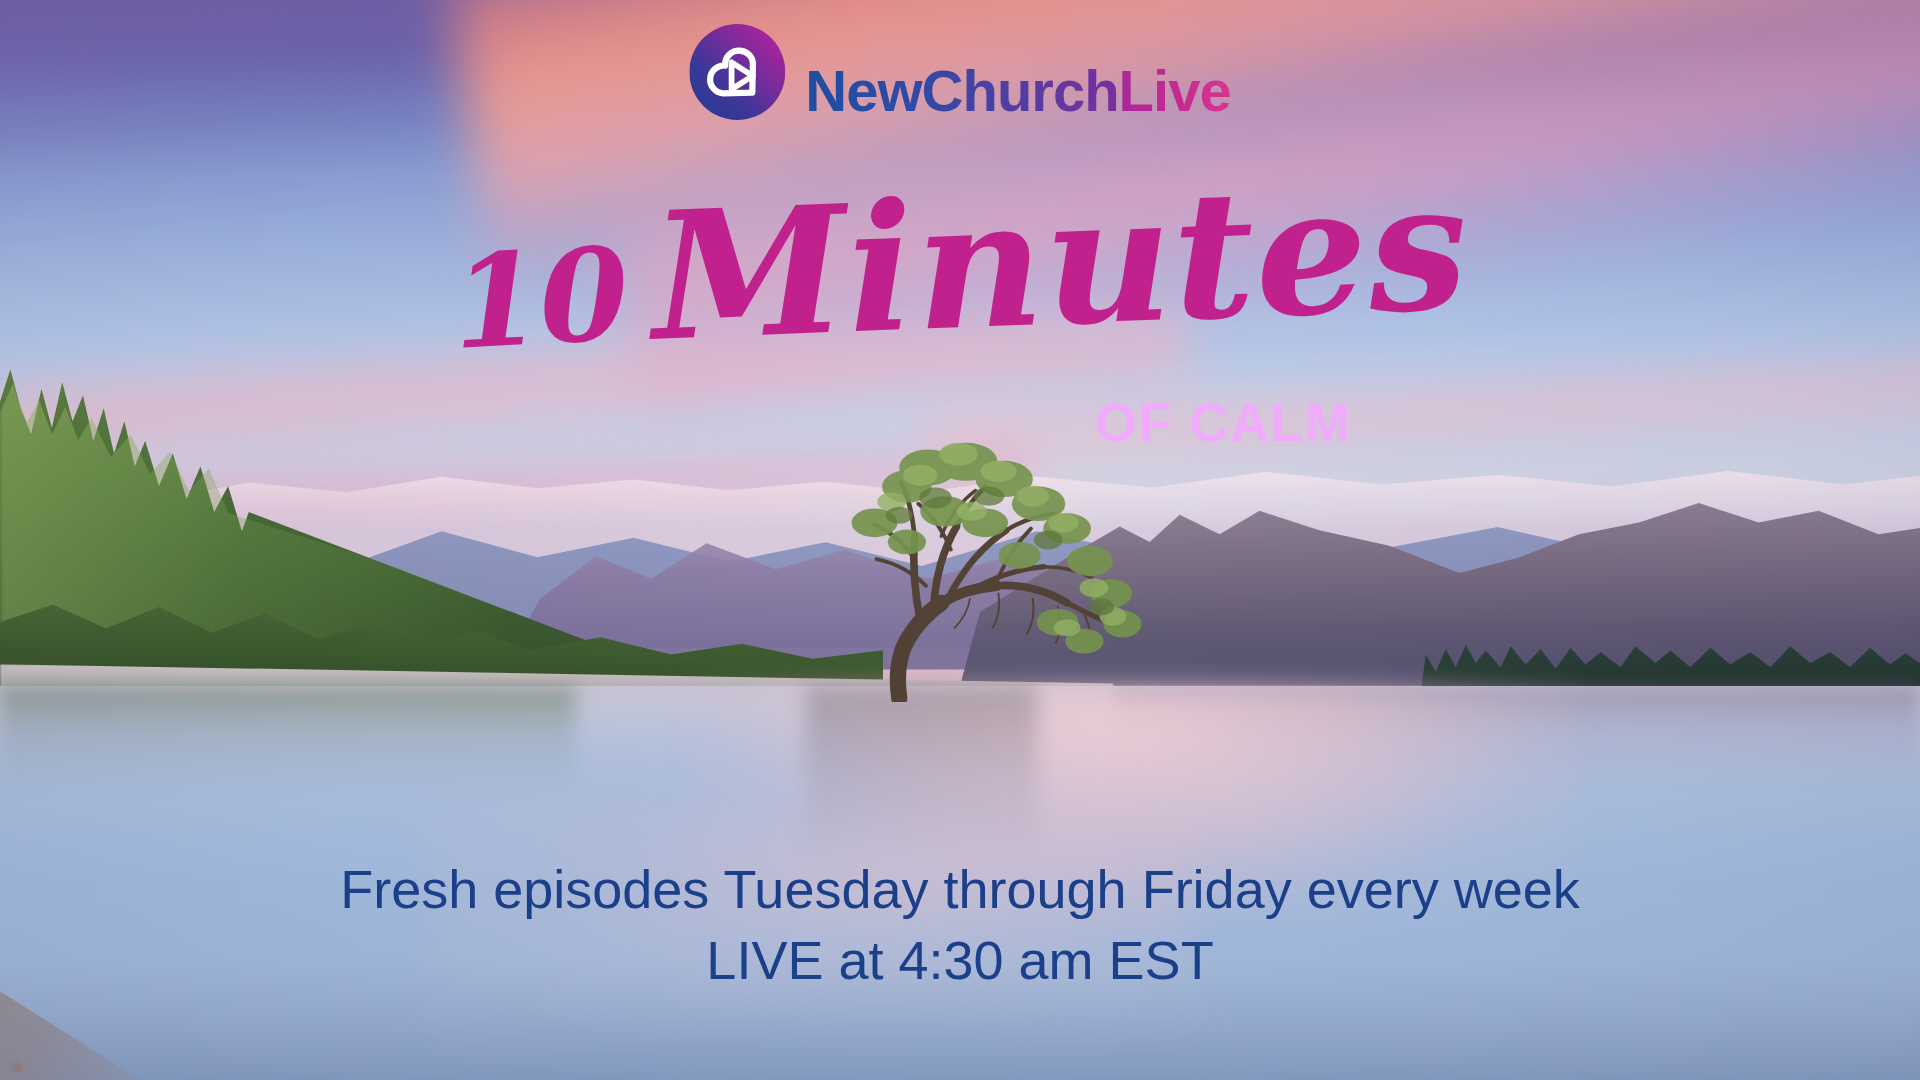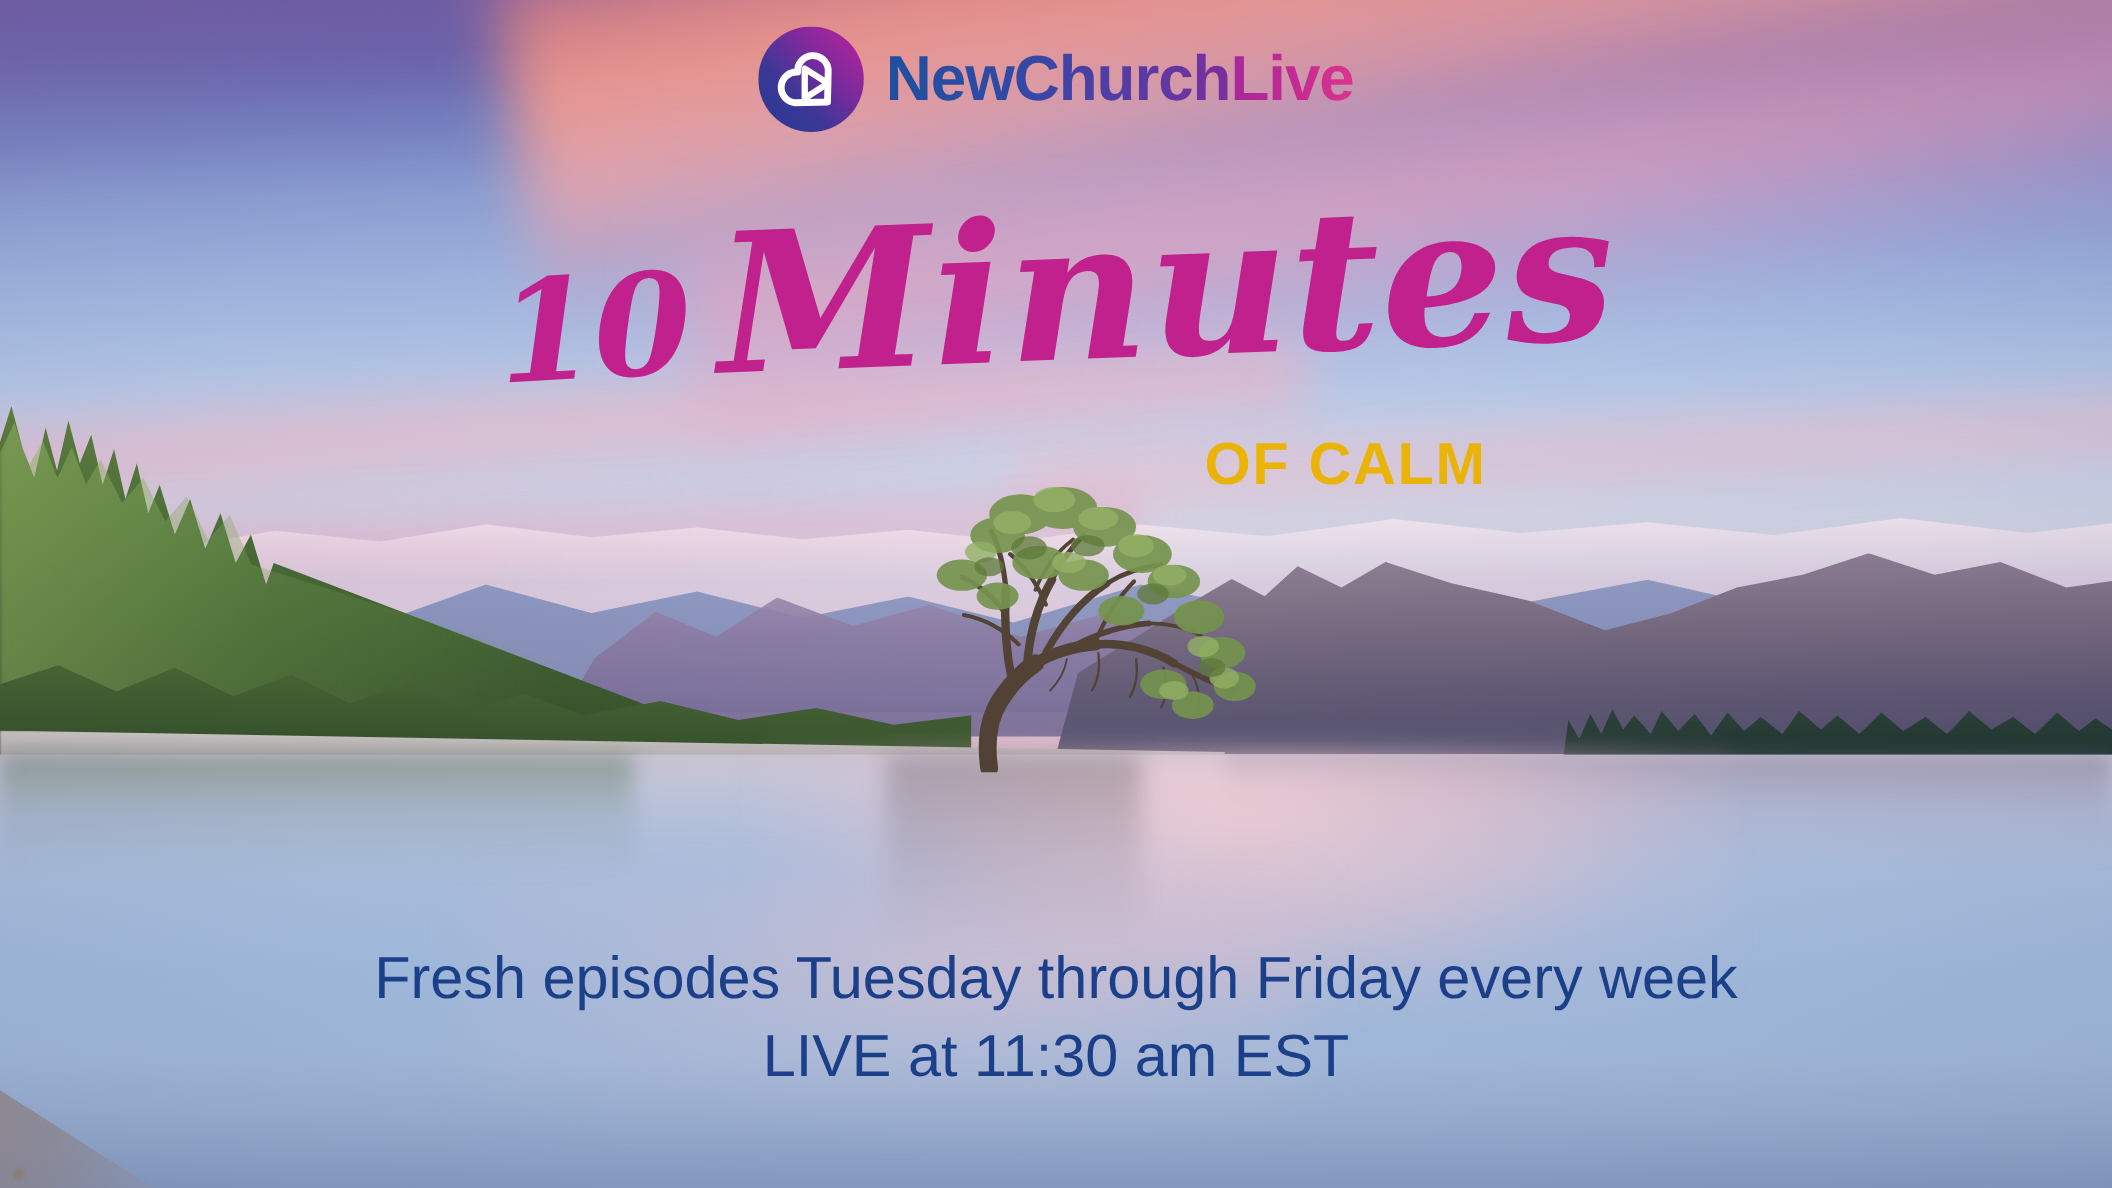--- a/index.html
+++ b/index.html
@@ -281,21 +281,21 @@
       rgba(70,70,110,.12) 100%);
     pointer-events:none;
   }
 
   
   .overlay{position:absolute;inset:0;}
 
   
   .logo-lockup{
     position:absolute;left:50%;top:24px;transform:translateX(-50%);
-    display:flex;align-items:center;gap:20px;
+    display:flex;align-items:flex-end;gap:20px;
   }
   .logo-mark{width:96px;height:96px;flex:0 0 auto;display:block;}
   .logo-word{
     font-size:58px;font-weight:bold;letter-spacing:-1px;
     line-height:1;white-space:nowrap;display:flex;align-items:baseline;
   }
   .word-new{
     background:linear-gradient(90deg,#1e4fa0 0%,#2f4aa6 35%,#5a3aa3 75%,#7b2f9c 100%);
     -webkit-background-clip:text;background-clip:text;color:transparent;
   }
@@ -314,21 +314,21 @@
     color:#c0218c;
     white-space:nowrap;
     letter-spacing:1px;
   }
   .script-title .s-10{font-size:128px;letter-spacing:-2px;display:inline-block;transform:rotate(-1deg);}
   .script-title .s-min{font-size:176px;margin-left:26px;display:inline-block;}
 
   .subtitle{
     position:absolute;left:1095px;top:391px;
     font-size:54px;font-weight:bold;letter-spacing:1.5px;
-    color:#eab308;white-space:nowrap;
+    color:#f0abfc;white-space:nowrap;
   }
 
   
   .schedule{
     position:absolute;left:0;right:0;top:845px;
     text-align:center;color:#1b3f89;margin-top:16px;
   }
   .sched-line1{font-size:54px;line-height:1.05;white-space:nowrap;}
   .sched-line2{font-size:54px;line-height:1.05;margin-top:14px;white-space:nowrap;}
 </style>
@@ -462,17 +462,17 @@
     </div>
 
     <div class="script-title">
       <span class="s-10">10</span><span class="s-min">Minutes</span>
     </div>
 
     <div class="subtitle">OF CALM</div>
 
     <div class="schedule">
       <div class="sched-line1">Fresh episodes Tuesday through Friday every week</div>
-      <div class="sched-line2">LIVE at 11:30 am EST</div>
+      <div class="sched-line2">LIVE at 4:30 am EST</div>
     </div>
 
   </div>
 </div>
 
 </body></html>

